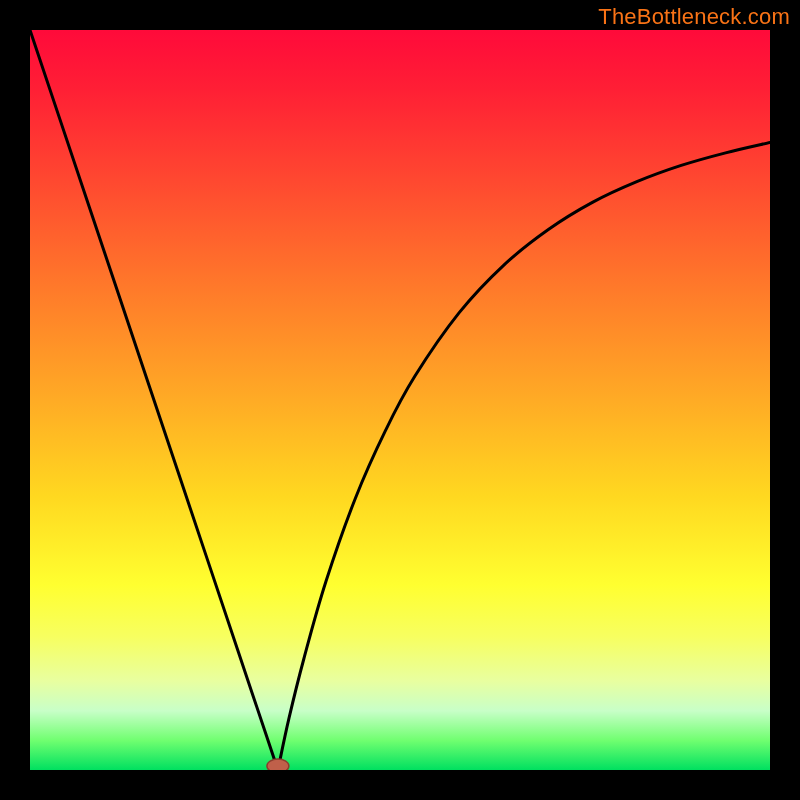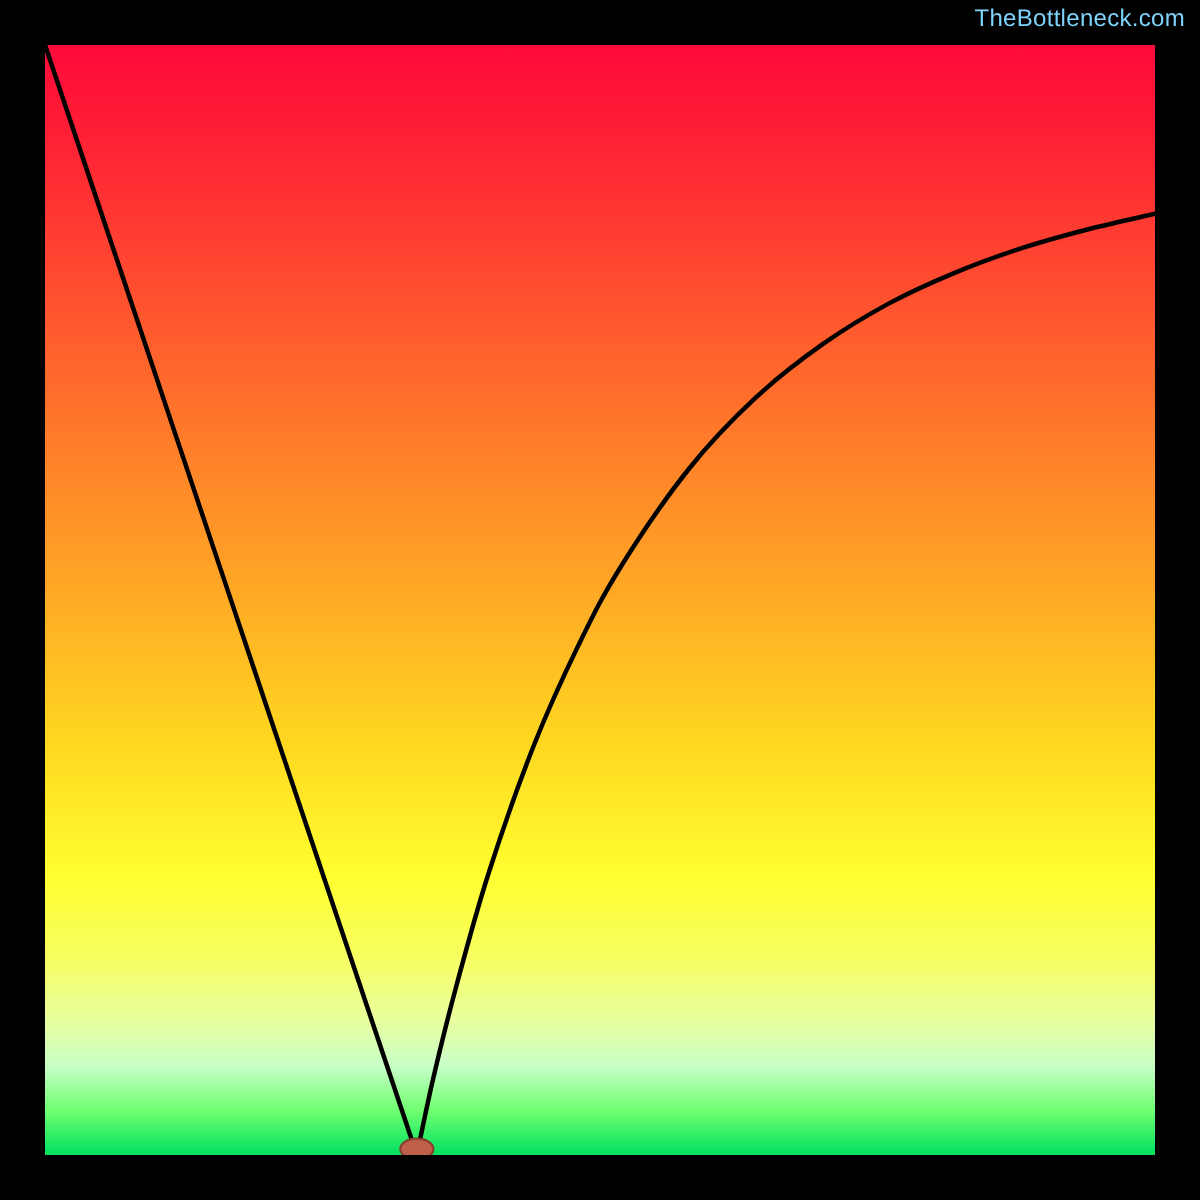--- a/index.html
+++ b/index.html
@@ -42,22 +42,22 @@
     position: absolute;
     left: 0; top: 0;
     width: 100%;
     height: 100%;
     display: block;
   }
   .watermark {
     position: absolute;
     top: 4px;
     right: 10px;
-    color: #7dd3fc;
-    font-size: 16px;
+    color: #f97316;
+    font-size: 22px;
     letter-spacing: 0.2px;
     font-weight: 400;
     user-select: none;
   }
 </style>
 </head>
 <body>
 
 <div class="frame">
   <div class="watermark">TheBottleneck.com</div>

